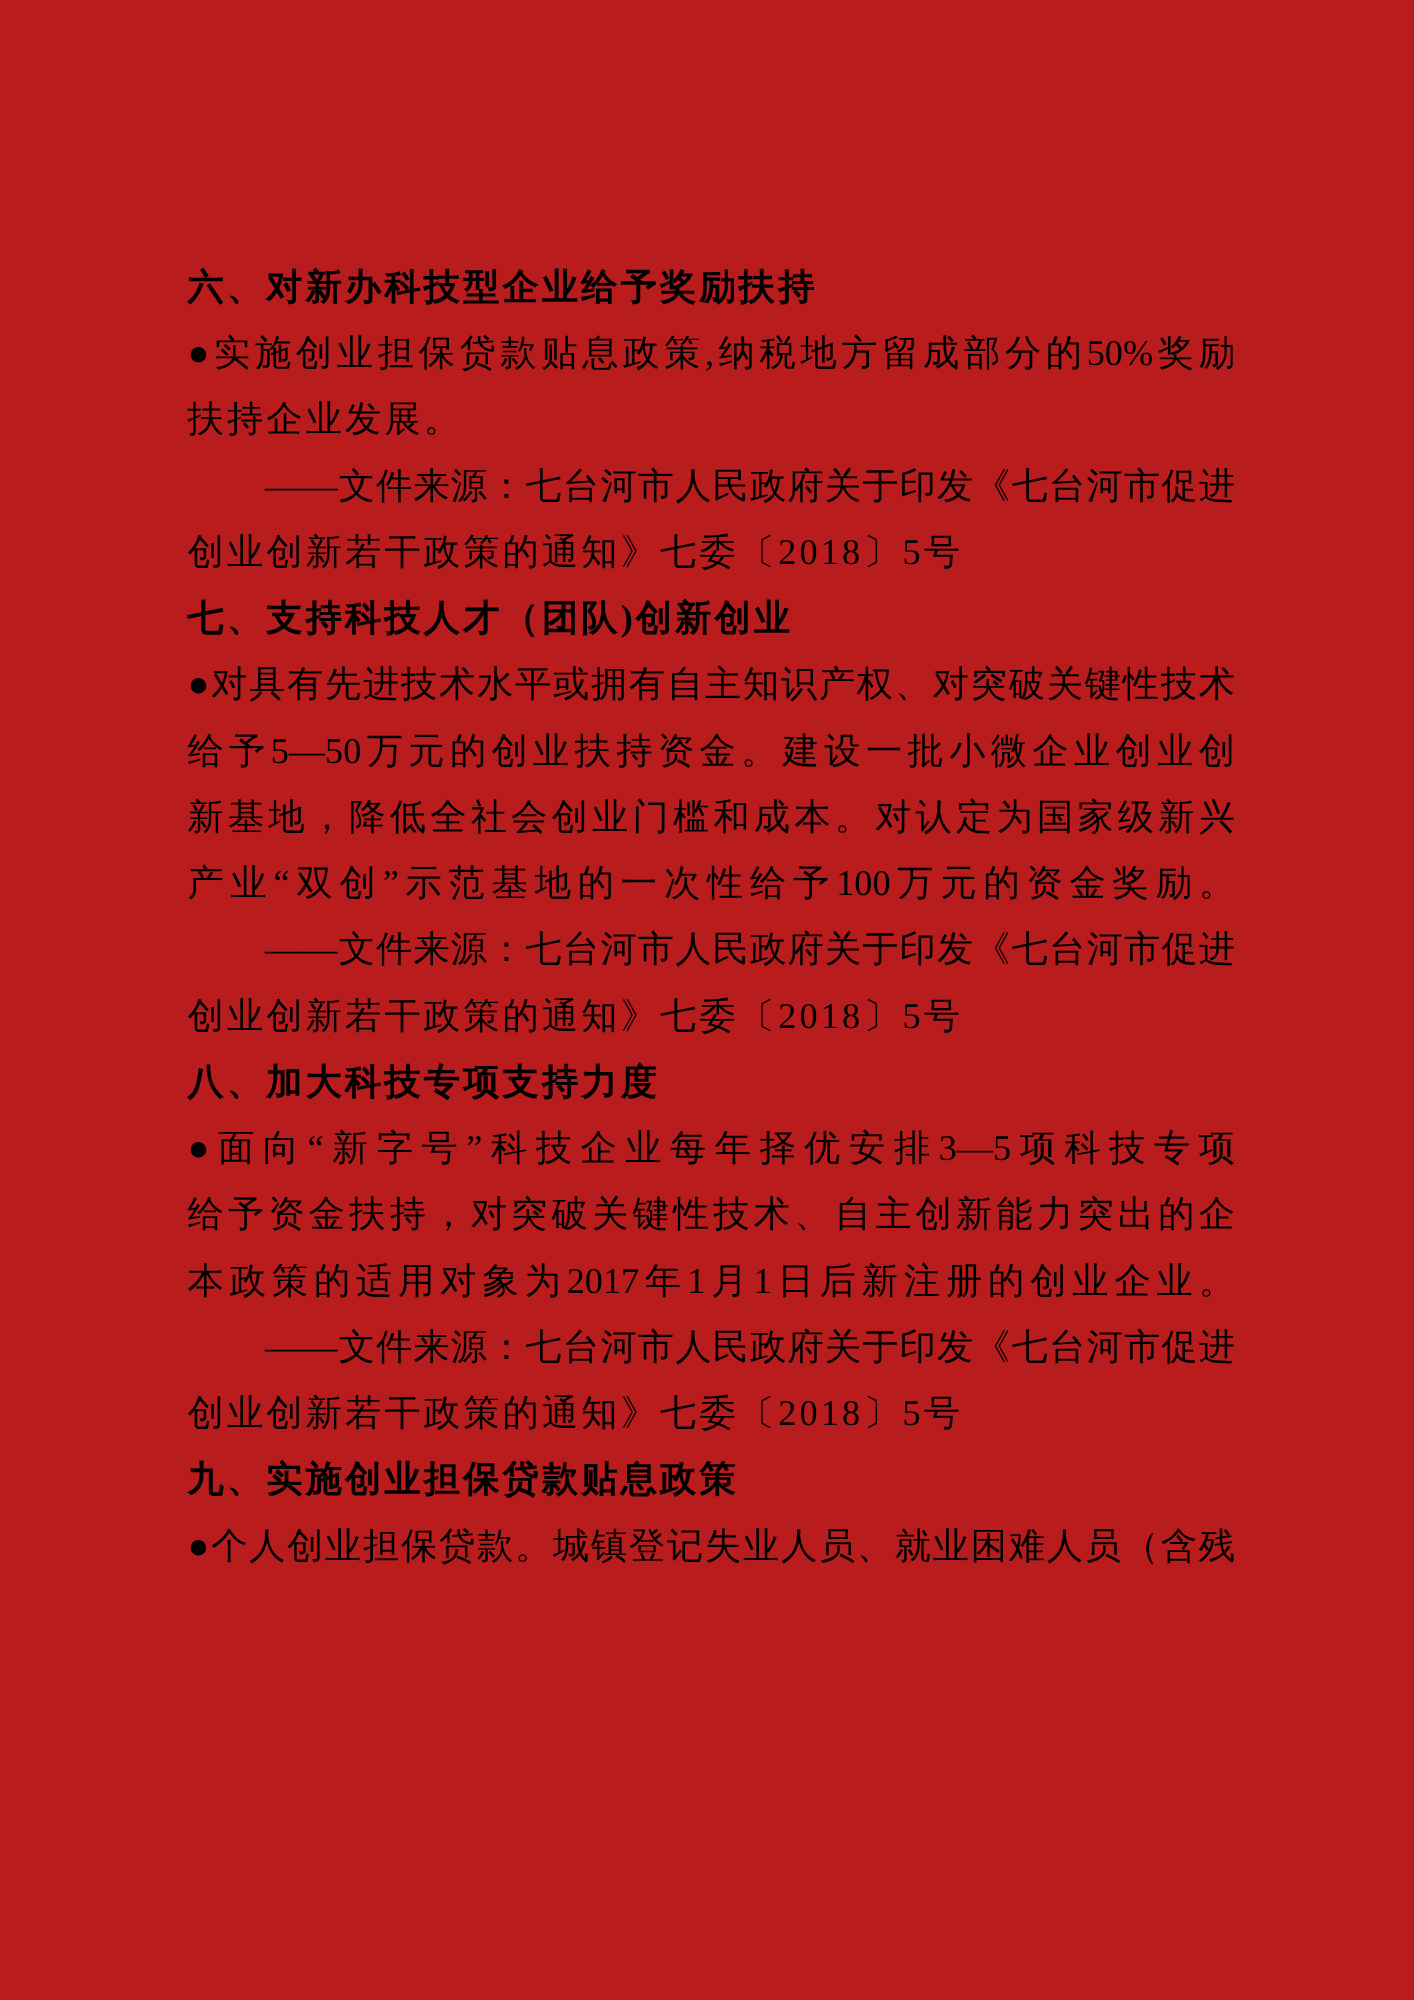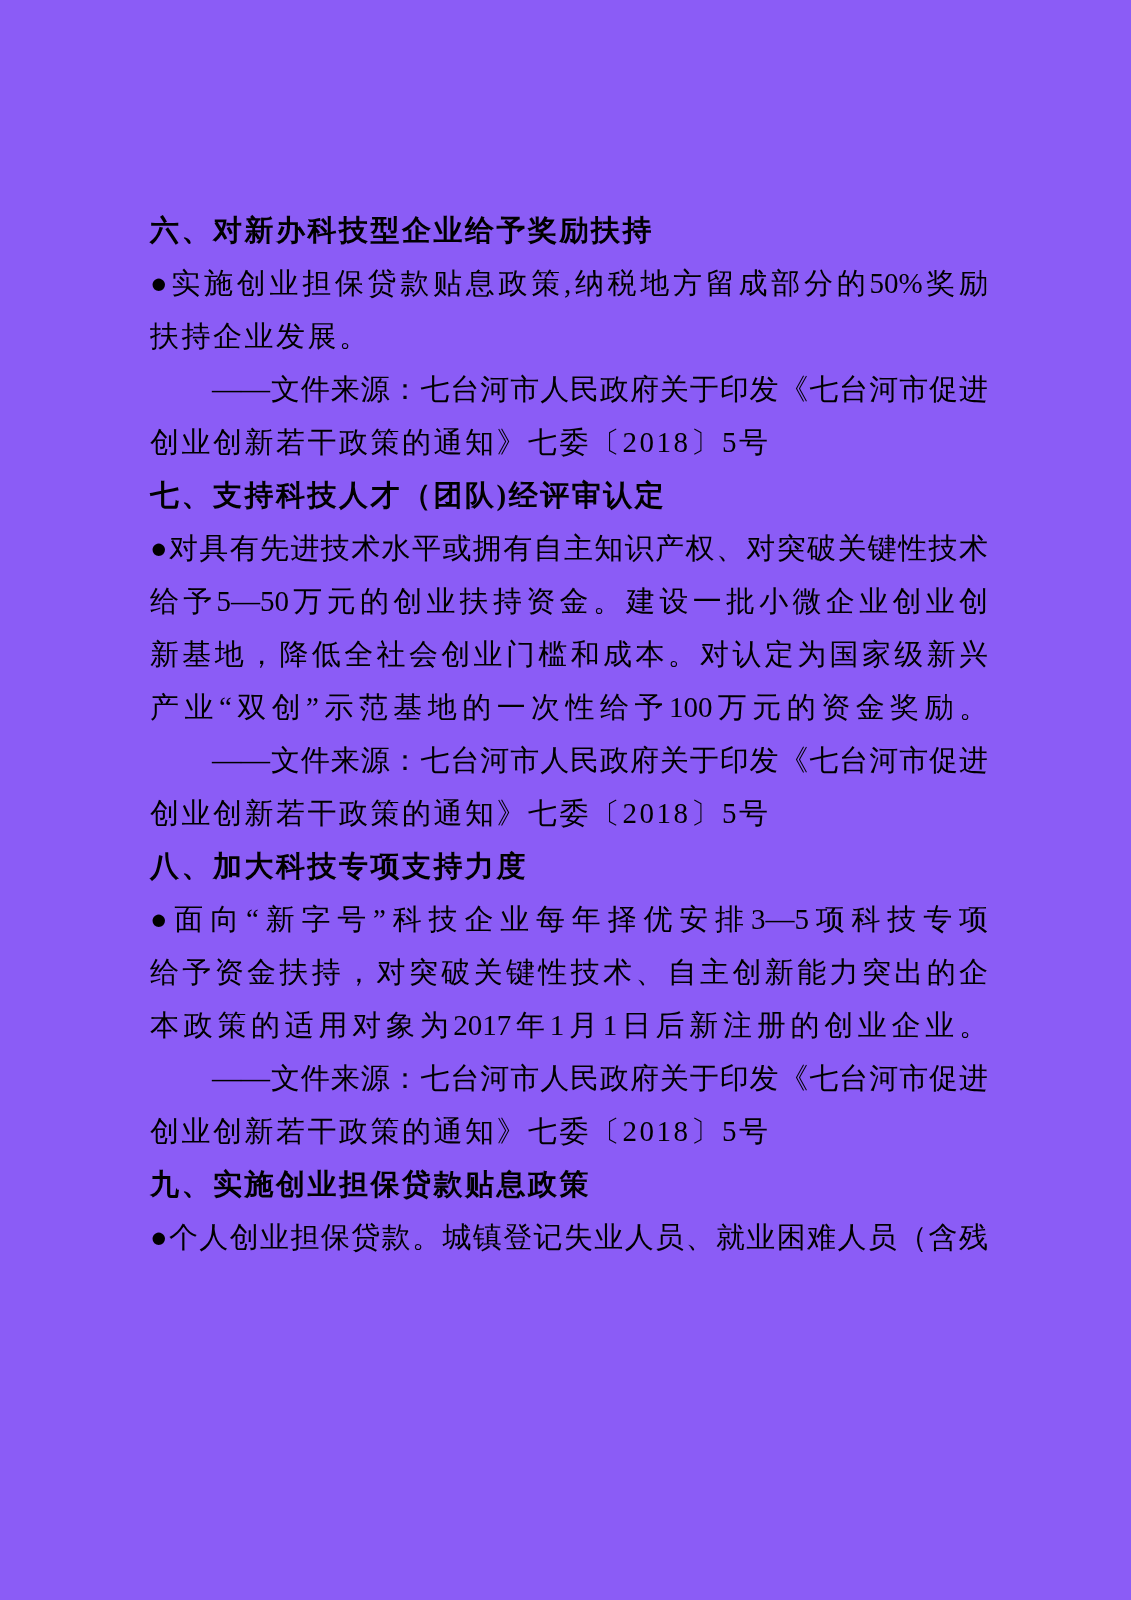--- a/index.html
+++ b/index.html
@@ -4,21 +4,21 @@
 <style>
   html, body {
     margin: 0;
     padding: 0;
     background: #ffffff;
   }
   .page {
     position: relative;
     width: 1131px;
     height: 1600px;
-    background: #8b5cf6;
+    background: #b91c1c;
     color: #000000;
     font-family: "Liberation Serif", "DejaVu Serif", serif;
     overflow: hidden;
   }
   .content {
     position: absolute;
     left: 150px;
     top: 204px;
     width: 838px;
   }
@@ -52,21 +52,21 @@
 </head>
 <body>
 
 <div class="page">
   <div class="content">
     <div class="line heading">六、对新办科技型企业给予奖励扶持</div>
     <div class="line just">●实施创业担保贷款贴息政策,纳税地方留成部分的50%奖励</div>
     <div class="line">扶持企业发展。</div>
     <div class="line just indent">——文件来源：七台河市人民政府关于印发《七台河市促进</div>
     <div class="line">创业创新若干政策的通知》七委〔2018〕5号</div>
-    <div class="line heading">七、支持科技人才（团队)经评审认定</div>
+    <div class="line heading">七、支持科技人才（团队)创新创业</div>
     <div class="line just">●对具有先进技术水平或拥有自主知识产权、对突破关键性技术</div>
     <div class="line just">给予5—50万元的创业扶持资金。建设一批小微企业创业创</div>
     <div class="line just">新基地，降低全社会创业门槛和成本。对认定为国家级新兴</div>
     <div class="line just">产业“双创”示范基地的一次性给予100万元的资金奖励。</div>
     <div class="line just indent">——文件来源：七台河市人民政府关于印发《七台河市促进</div>
     <div class="line">创业创新若干政策的通知》七委〔2018〕5号</div>
     <div class="line heading">八、加大科技专项支持力度</div>
     <div class="line just">●面向“新字号”科技企业每年择优安排3—5项科技专项</div>
     <div class="line just">给予资金扶持，对突破关键性技术、自主创新能力突出的企</div>
     <div class="line just">本政策的适用对象为2017年1月1日后新注册的创业企业。</div>

